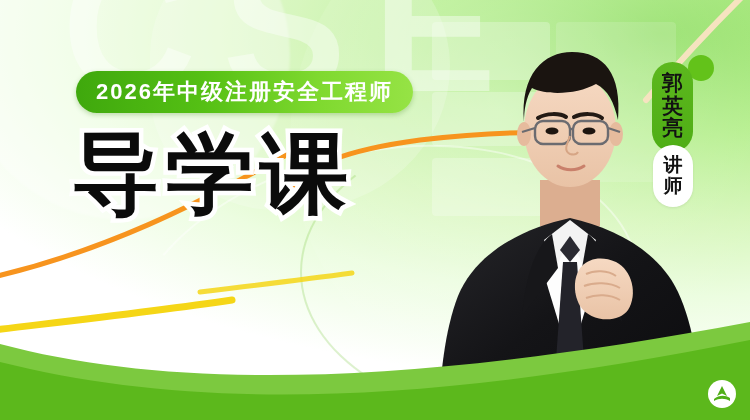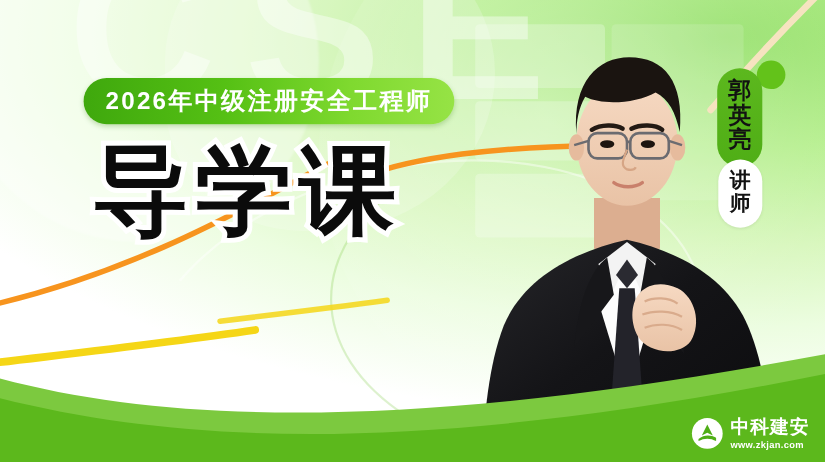--- a/index.html
+++ b/index.html
@@ -89,21 +89,21 @@
 
   
   .headline{position:absolute;left:70px;top:120px;}
   .hl-line{
     font-size:88px;font-weight:900;line-height:.96;
     color:#0b0b0b;letter-spacing:6px;white-space:nowrap;
     -webkit-text-stroke:9px #ffffff;
     paint-order:stroke fill;
     text-shadow:0 0 2px rgba(255,255,255,.9);
   }
-  .hl-line.l2{margin-left:14px;margin-top:12px;}
+  .hl-line.l2{margin-left:2px;margin-top:12px;}
 
   
   .name-pill{
     position:absolute;left:652px;top:62px;
     width:41px;min-height:90px;
     border-radius:21px;
     background:linear-gradient(180deg,#5cb81e 0%,#55b219 55%,#4fae16 100%);
     display:flex;flex-direction:column;align-items:center;justify-content:center;
     padding:6px 0 8px;box-sizing:border-box;
   }
@@ -259,19 +259,15 @@
     <path d="M0 62 C 200 112, 430 104, 750 40 L750 120 L0 120 Z" fill="#5cb81c"></path>
   </svg>
 
   <div class="logo">
     <div class="logo-mark">
       <svg width="22" height="22" viewBox="0 0 22 22">
         <path d="M11 3 L16 13 L11 10.5 L6 13 Z" fill="#4fae16"></path>
         <path d="M3 16 C 8 12, 14 12, 19 15 L19 18 C 14 15, 8 15, 3 18 Z" fill="#4fae16"></path>
       </svg>
     </div>
-    <div class="logo-text">
-      <div class="logo-name">中科建安</div>
-      <div class="logo-url">www.zkjan.com</div>
-    </div>
   </div>
 
 </div>
 
 </body></html>

